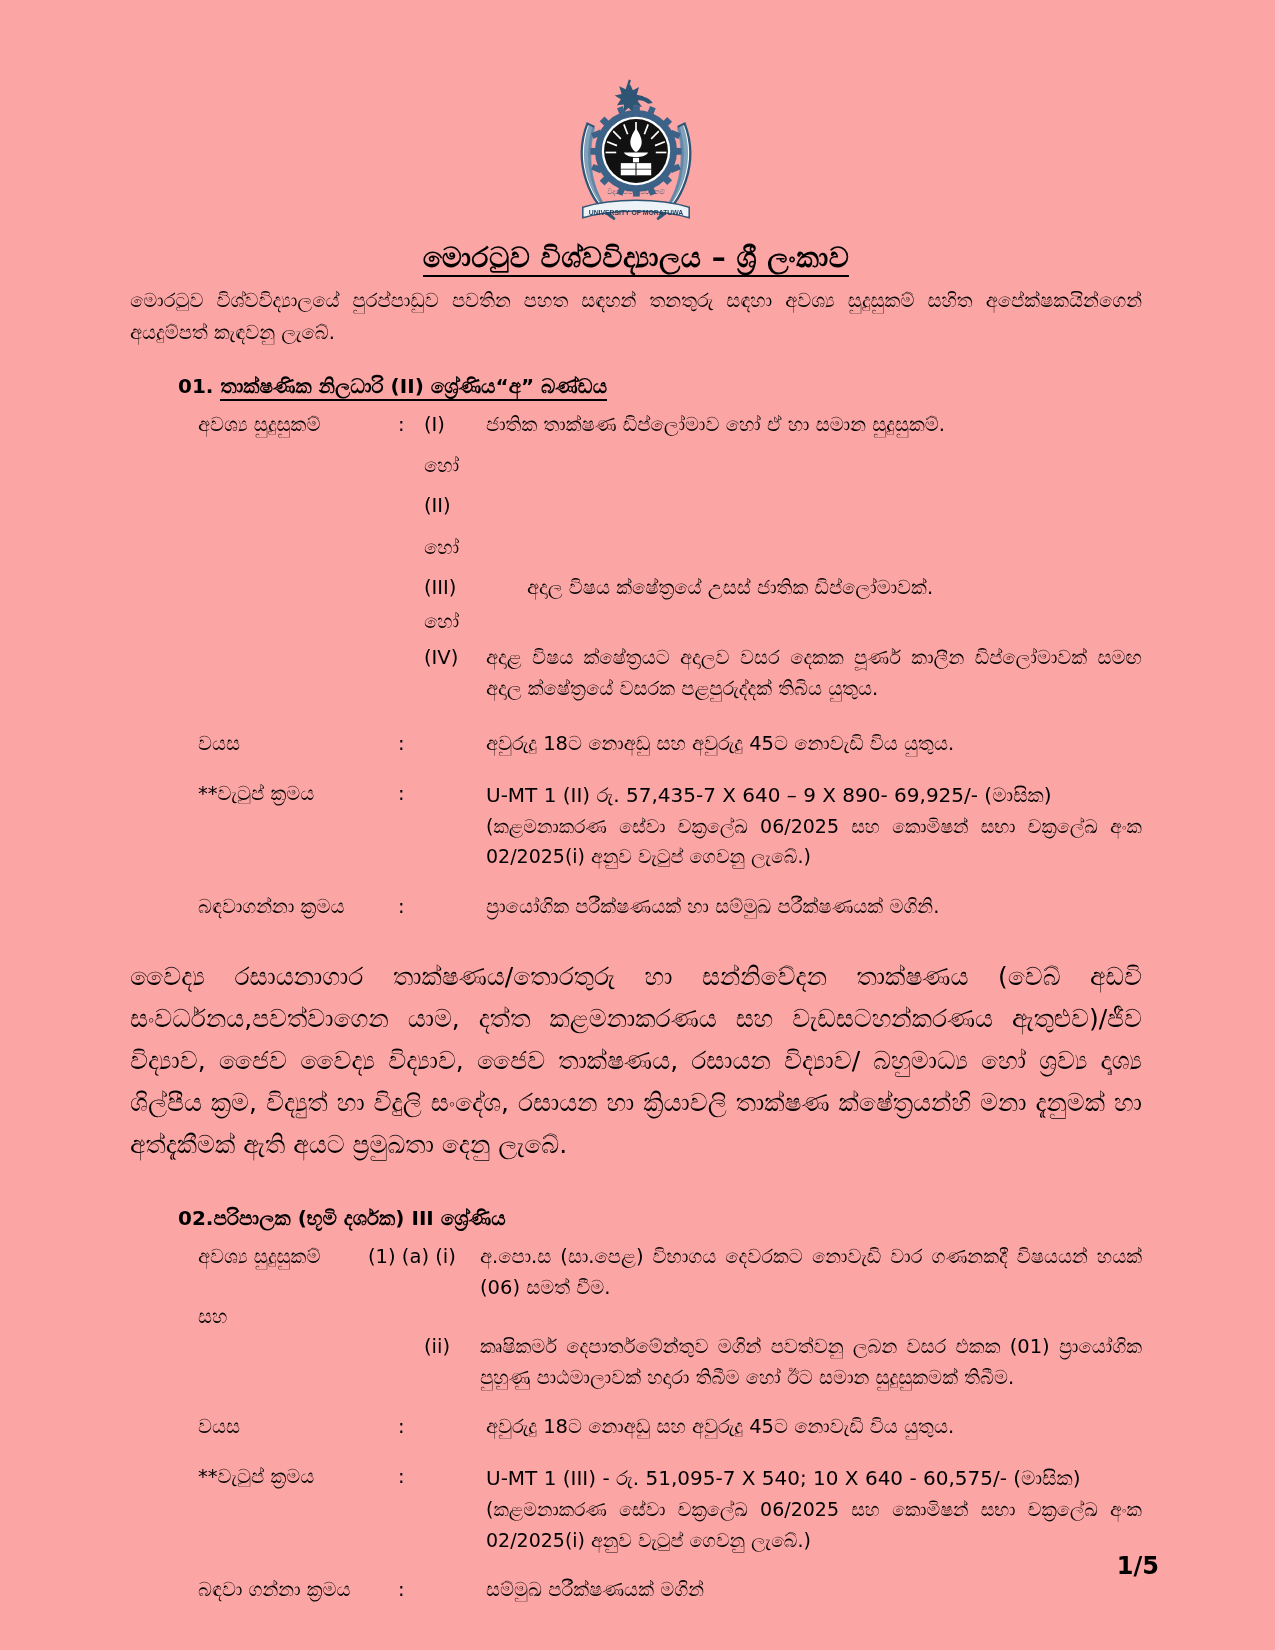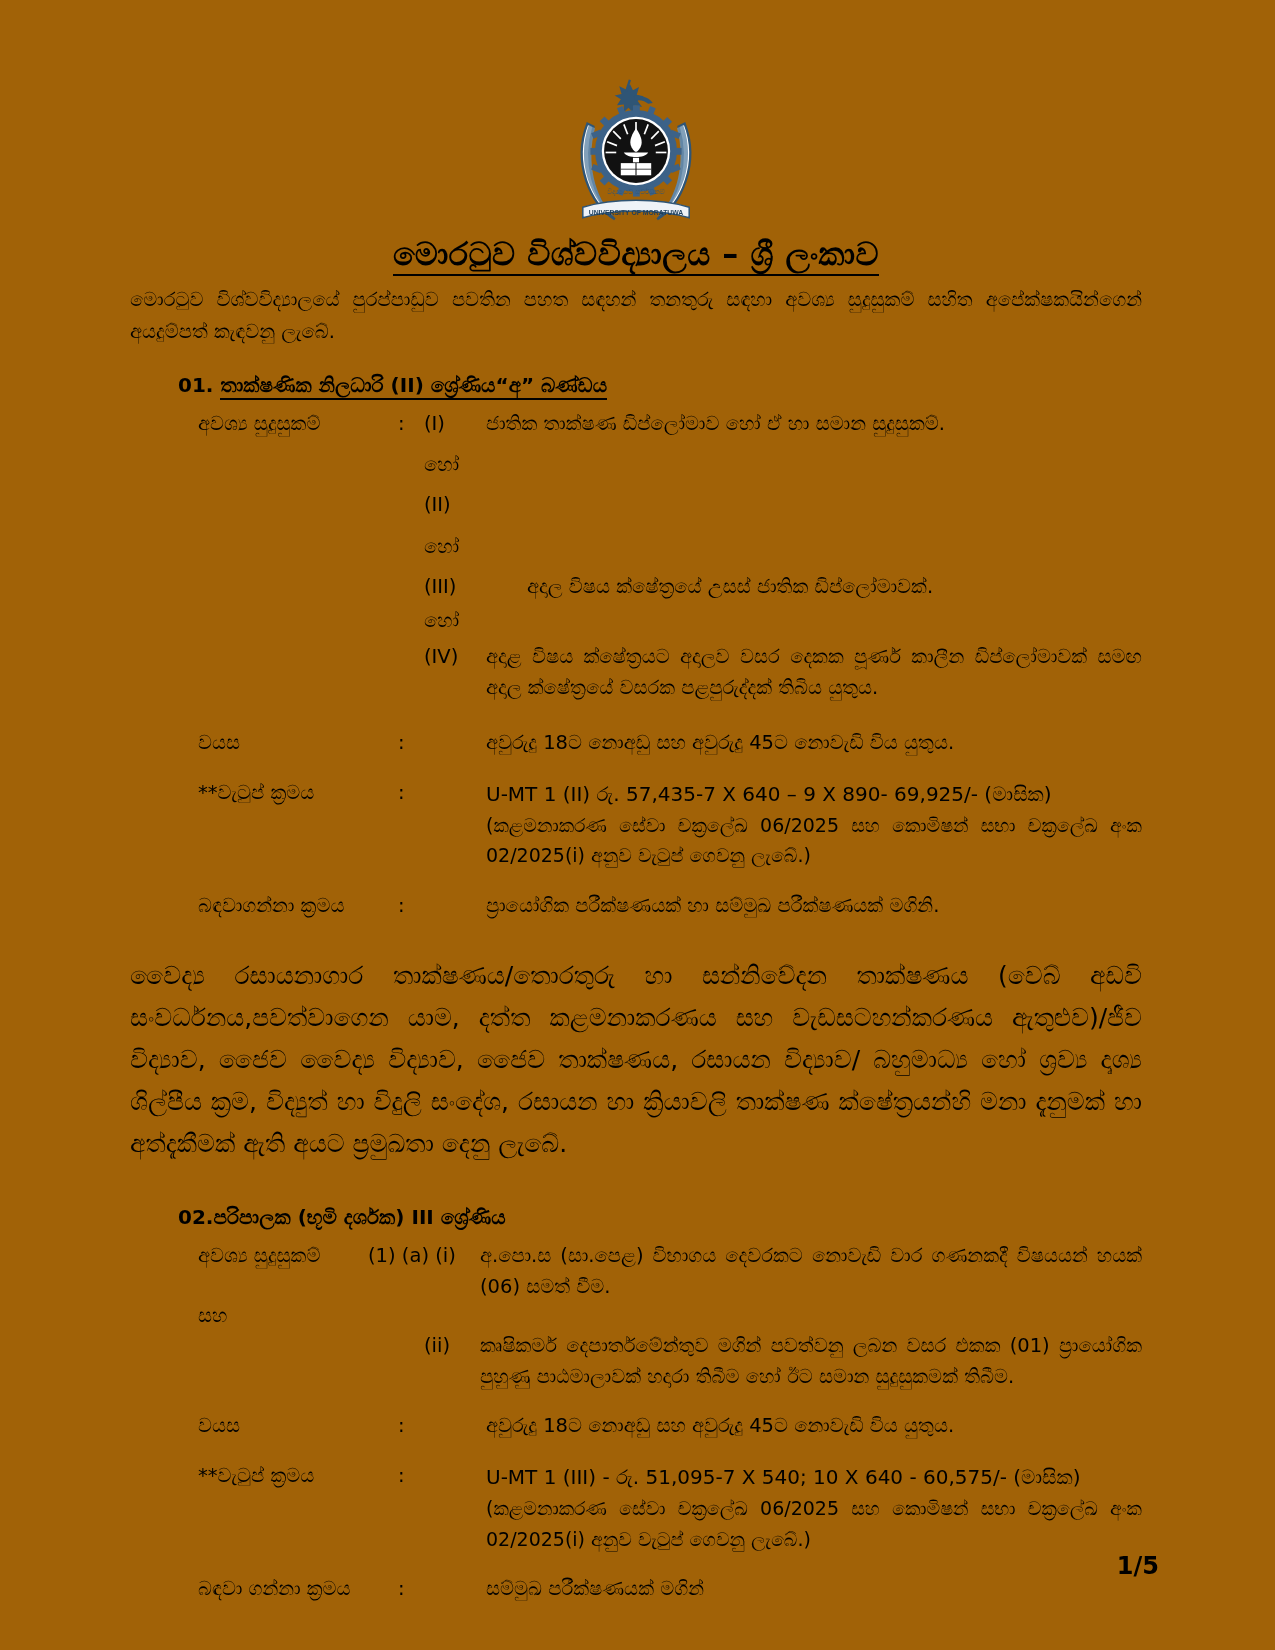--- a/index.html
+++ b/index.html
@@ -10,21 +10,21 @@
   }
   body {
     font-family: "DejaVu Sans", "Liberation Sans", sans-serif;
     color: #000000;
   }
   .page {
     position: relative;
     width: 1275px;
     height: 1650px;
     margin: 0 auto;
-    background: #a16207;
+    background: #fca5a5;
     box-sizing: border-box;
     padding: 0;
     overflow: hidden;
   }
   .content {
     position: absolute;
     left: 130px;
     top: 0;
     width: 1012px;
   }
@@ -37,23 +37,24 @@
   .crest {
     display: inline-block;
     width: 152px;
     height: 152px;
     position: relative;
   }
 
   
   .univ-title {
     text-align: center;
-    font-size: 32px;
+    font-size: 28px;
     font-weight: 700;
     letter-spacing: 0.5px;
+    margin-top: 6px;
     line-height: 1.25;
   }
   .univ-title span {
     border-bottom: 2px solid #000;
     padding-bottom: 1px;
   }
   .vacancy-title {
     text-align: center;
     font-size: 19px;
     font-weight: 700;

